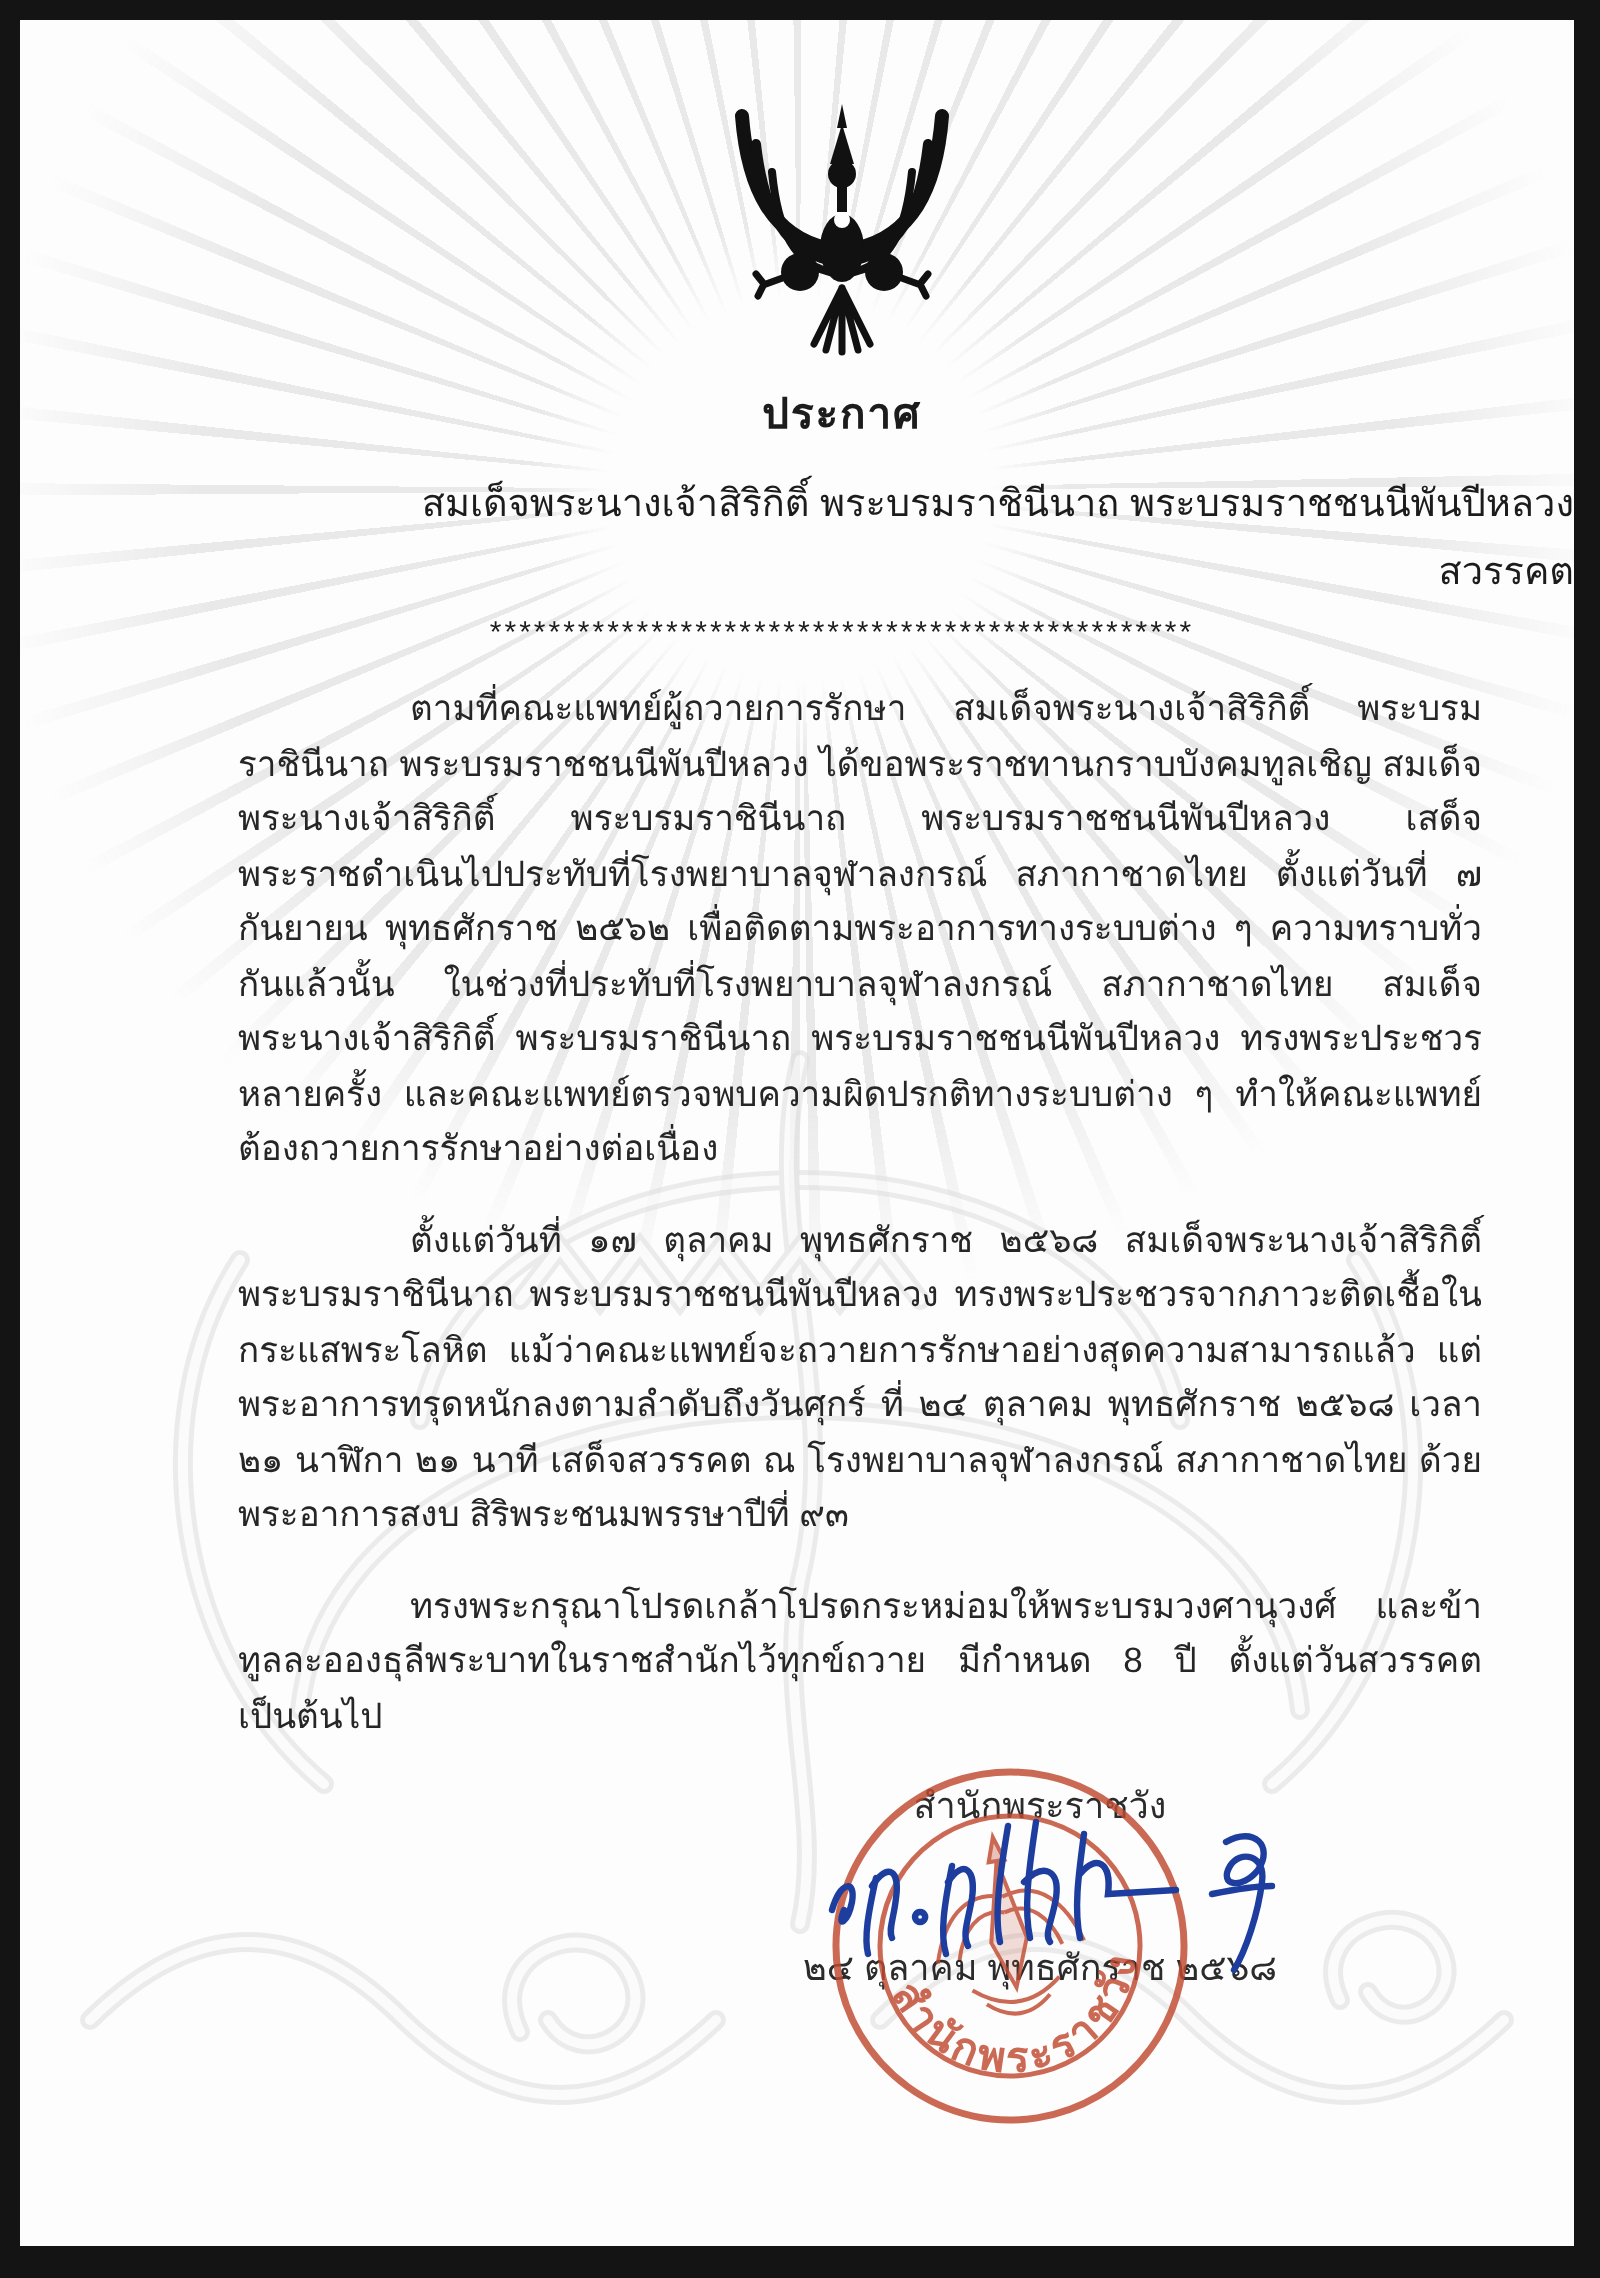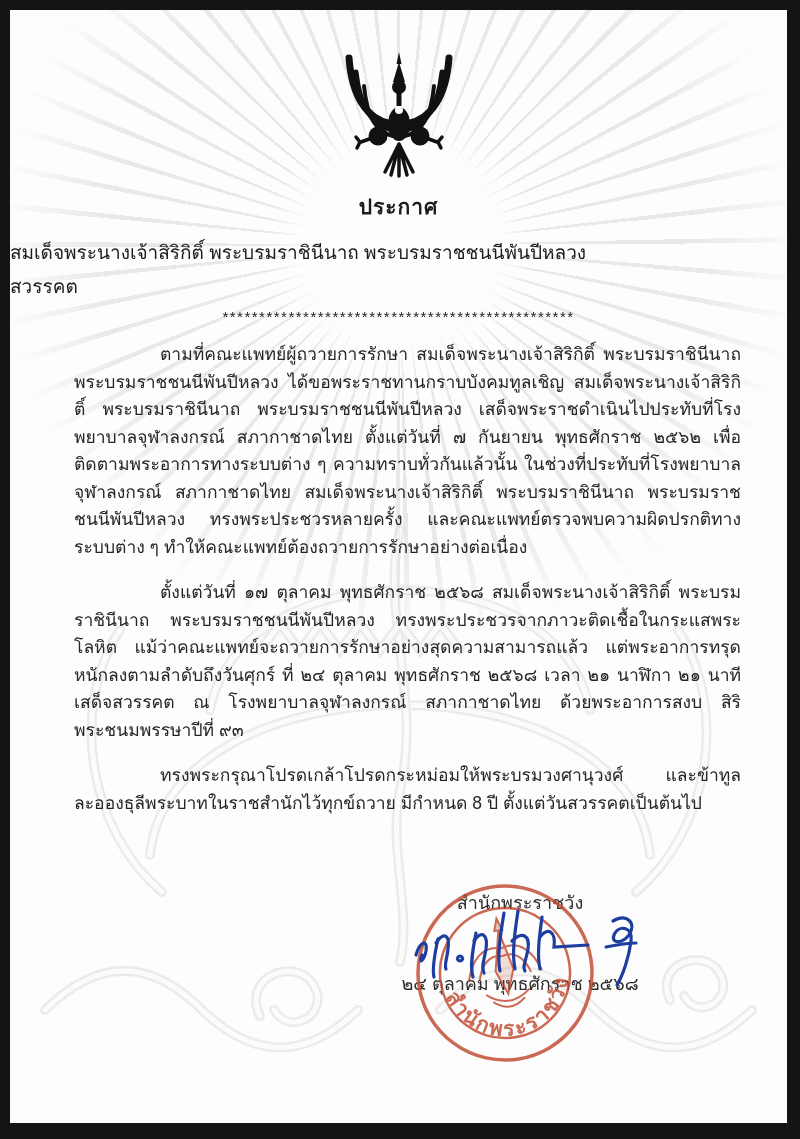--- a/index.html
+++ b/index.html
@@ -21,28 +21,28 @@
     -webkit-mask-image:radial-gradient(circle at 390px 235px,
       transparent 0 95px,#000 135px 300px,transparent 405px);
     mask-image:radial-gradient(circle at 390px 235px,
       transparent 0 95px,#000 135px 300px,transparent 405px);
     pointer-events:none;
   }
   .ornament{position:absolute;left:0;top:0;pointer-events:none;}
   .orn-outer{stroke:#dedede;stroke-width:10;fill:none;stroke-linecap:round;}
   .orn-inner{stroke:#fbfbfb;stroke-width:5;fill:none;stroke-linecap:round;}
   
-  .content{position:relative;z-index:2;color:#222;}
+  .content{position:relative;z-index:2;color:#222;padding-left:45px;}
   .emblem{width:122px;height:130px;margin:40px auto 0;display:block;}
   .doc-title{
     text-align:center;font-size:21px;font-weight:bold;color:#1c1c1c;
     margin-top:10px;letter-spacing:1px;
   }
   .subtitle{
-    text-align:left;font-size:19px;color:#1c1c1c;margin-top:13px;line-height:34px;
+    text-align:right;font-size:19px;color:#1c1c1c;margin-top:13px;line-height:34px;
   }
   .divider{
     text-align:center;font-size:15px;color:#1c1c1c;margin-top:4px;letter-spacing:1.5px;
     white-space:nowrap;
   }
   .body-text{
     margin-top:16px;padding:0 46px 0 52px;
     font-size:17.5px;line-height:27.5px;text-align:justify;color:#262626;margin-left:12px;
   }
   .body-text p{margin:0 0 18px 0;text-indent:86px;}

